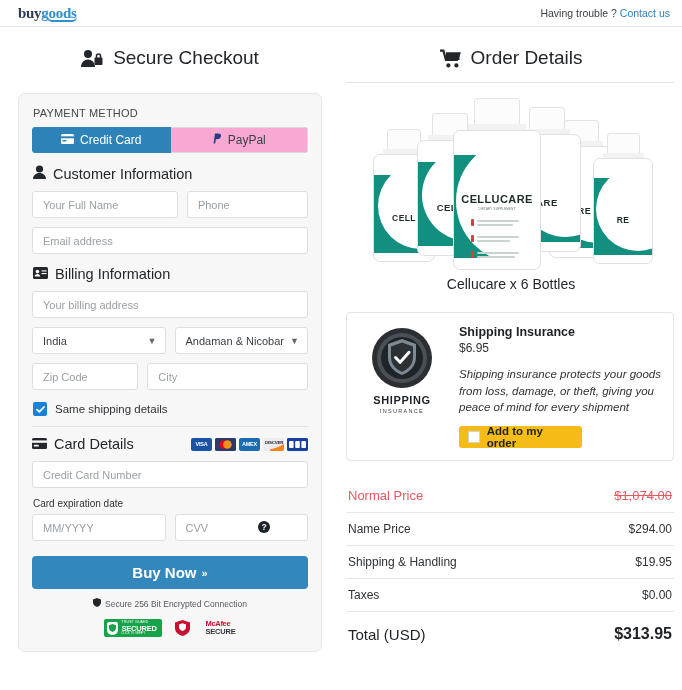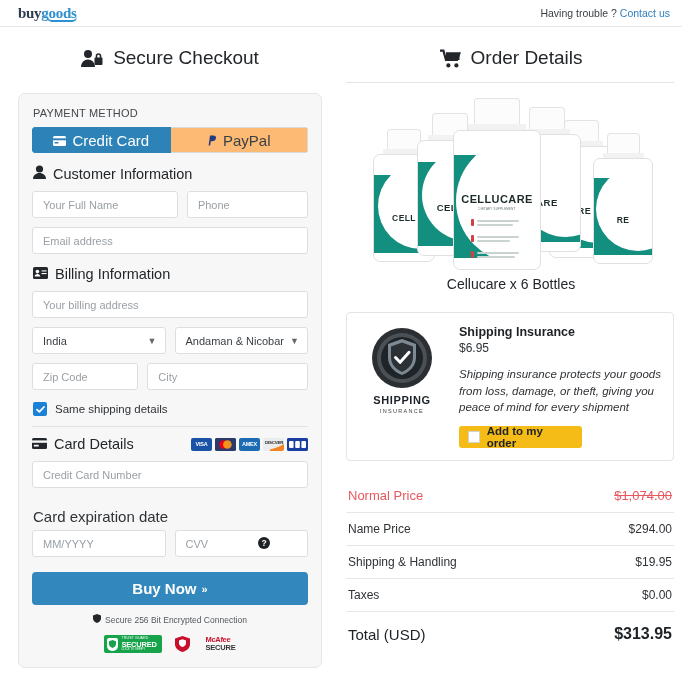--- a/index.html
+++ b/index.html
@@ -52,24 +52,24 @@
     border-radius: 7px;
     padding: 12px 13px 14px 13px;
   }
   .pm-label {
     font-size: 11px; color: #43484d; letter-spacing: .2px;
     margin: 1px 0 8px 1px;
   }
   .tabs { display: flex; border-radius: 4px; overflow: hidden; }
   .tab {
     flex: 1; height: 26px; display: flex; align-items: center; justify-content: center;
-    gap: 6px; font-size: 15px; border: 1px solid #d7dbde;
+    gap: 6px; font-size: 12px; border: 1px solid #d7dbde;
   }
   .tab.active { background: #2d83b8; color: #fff; border-color: #2d83b8; font-weight: 400; }
-  .tab.inactive { background: #fdba74; color: #3a3f44; border-left: none; }
+  .tab.inactive { background: #f9a8d4; color: #3a3f44; border-left: none; }
 
   .grp-head {
     display: flex; align-items: center; gap: 7px;
     font-size: 14.5px; color: #23272b;
     margin: 12px 0 9px 1px;
   }
   .row { display: flex; gap: 9px; margin-bottom: 9px; }
   .fld {
     height: 27px; background: #fff; border: 1px solid #dcdfe2; border-radius: 3px;
     font-size: 11px; color: #9aa0a6; display: flex; align-items: center;
@@ -98,21 +98,21 @@
   }
   .cards-icons { display: flex; gap: 3px; align-items: center; }
   .cimg { height: 13px; width: 21px; border-radius: 2px; display:flex; align-items:center; justify-content:center;
           font-size: 5.5px; font-weight: 700; color: #fff; letter-spacing: -0.2px; overflow:hidden;}
   .c-visa { background: #1a52a5; }
   .c-mc   { background: #2b3a6b; position: relative; }
   .c-amex { background: #1d6bb3; }
   .c-disc { background: #ebeced; color: #333; }
   .c-jcb  { background: #1a3fa0; }
 
-  .explabel { font-size: 15px; color: #2f3337; margin: 20px 0 5px 1px; }
+  .explabel { font-size: 10px; color: #2f3337; margin: 10px 0 5px 1px; }
   .cvvfld { position: relative; }
   .qmark {
     width: 12px; height: 12px; border-radius: 50%; background: #1d2226; color: #fff;
     font-size: 8.5px; font-weight: 700; display: flex; align-items: center; justify-content: center;
     position: absolute; right: 38px; top: 7px;
   }
   .buynow {
     margin-top: 15px; height: 33px; background: #3287bd; border-radius: 4px;
     color: #fff; font-size: 15px; font-weight: 700;
     display: flex; align-items: center; justify-content: center; gap: 5px;

